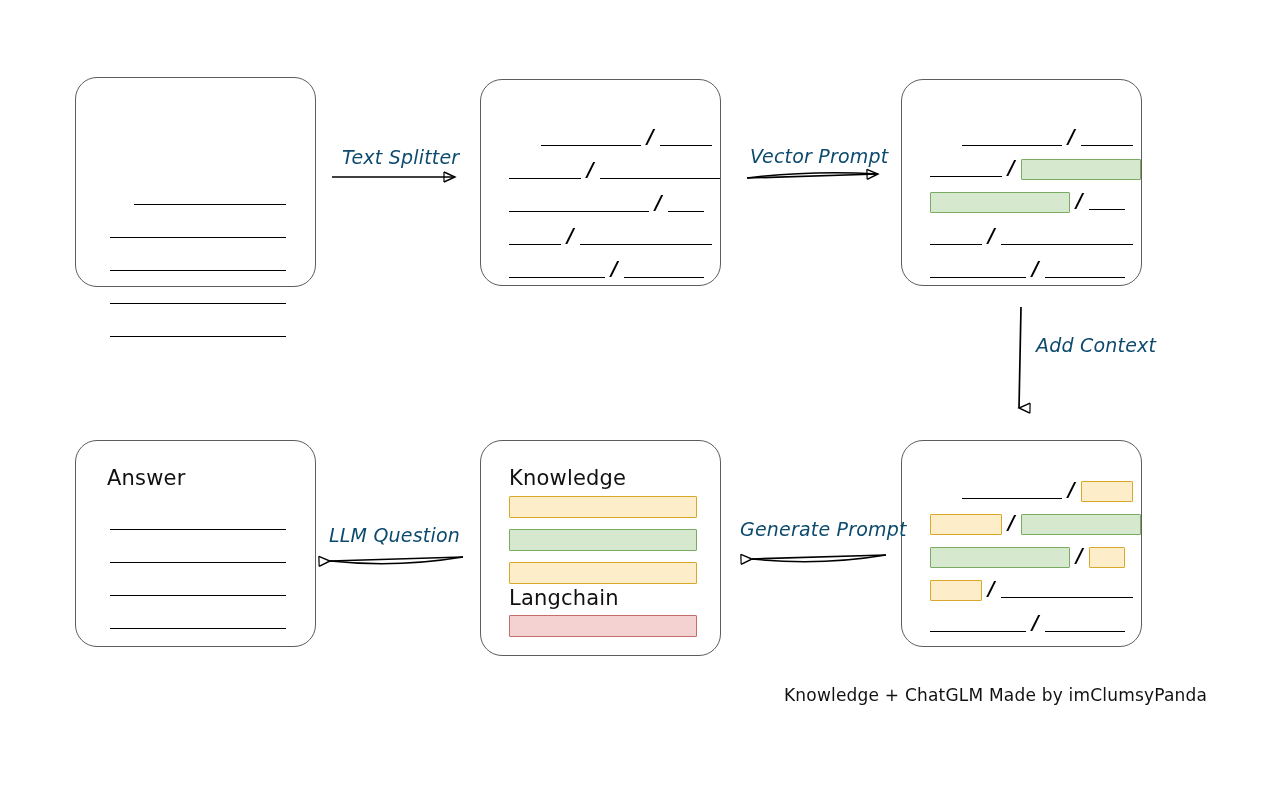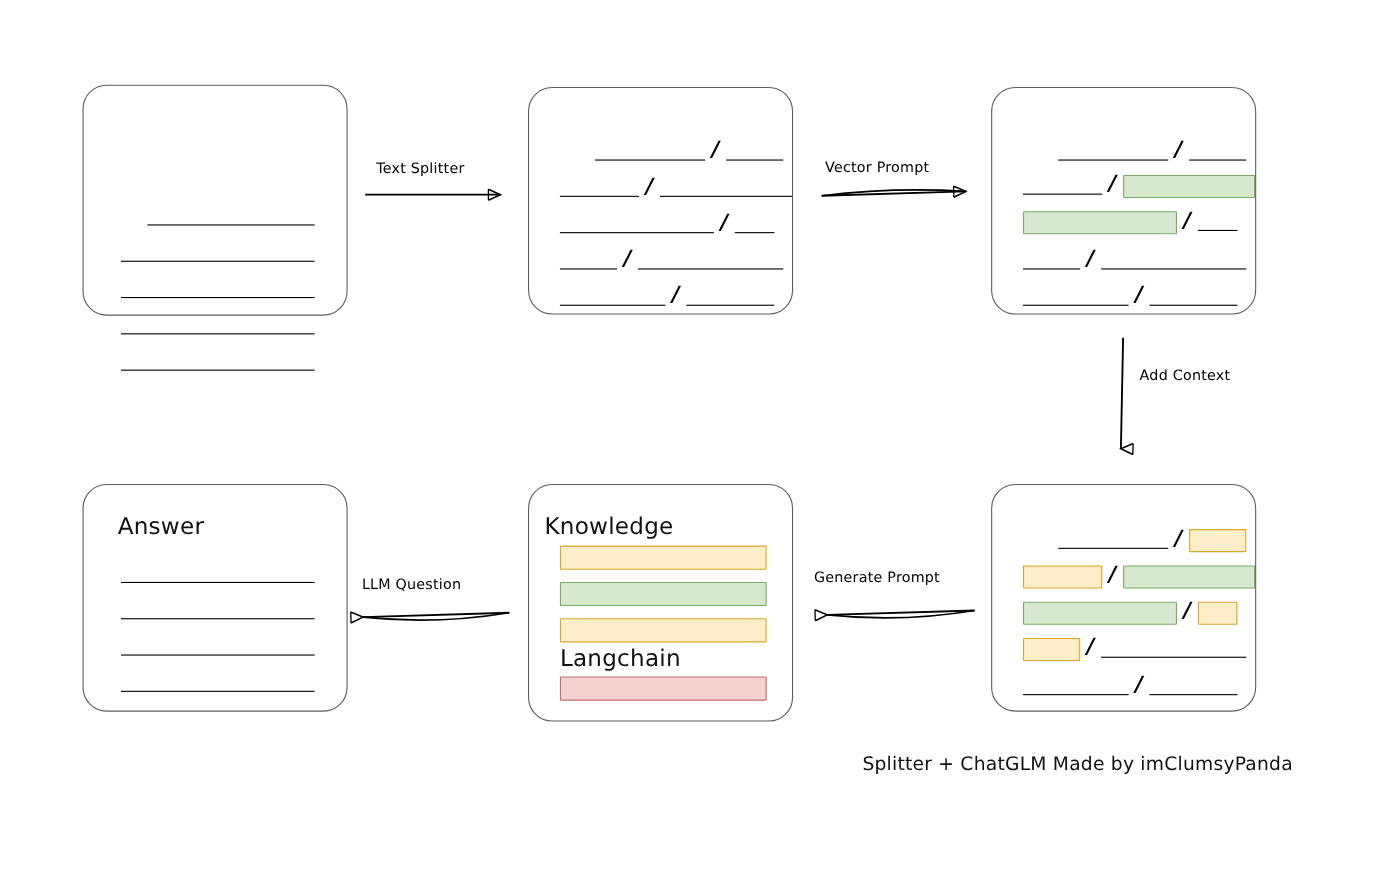--- a/index.html
+++ b/index.html
@@ -96,24 +96,25 @@
     background: #fdeec9;
     border-radius: 1px;
   }
   .bar.green { border-color: #7aab65; background: #d6e8cd; }
   .bar.yellow { border-color: #d9a82b; background: #fdeec9; }
   .bar.red  { border-color: #c56c6c; background: #f4d2d2; }
 
   
   .edge-label {
     position: absolute;
-    font-size: 13px;
+    font-size: 19px;
     white-space: nowrap;
-    color: #000000;
+    color: #0c4a6e;
     letter-spacing: 0.2px;
+    font-style: italic;
   }
 
   
   .footer {
     position: absolute;
     font-size: 17px;
     white-space: nowrap;
     color: #111111;
     letter-spacing: 0.2px;
   }
@@ -293,21 +294,21 @@
       <div class="row" style="left:28px; top:172px;">
         <span class="seg plain" style="width:96px;"></span>
         <span class="slash">/</span>
         <span class="seg plain" style="width:80px;"></span>
       </div>
 
     </div>
   </div>
 
   <div class="node" style="left:480px; top:440px; width:241px; height:216px;">
-    <div class="node-label" style="left:14px; top:25px;">Knowledge</div>
+    <div class="node-label" style="left:28px; top:25px;">Knowledge</div>
 
     <div class="bar yellow" style="left:28px; top:55px; width:188px;"></div>
     <div class="bar green" style="left:28px; top:88px; width:188px;"></div>
     <div class="bar yellow" style="left:28px; top:121px; width:188px;"></div>
 
     <div class="node-label" style="left:28px; top:145px;">Langchain</div>
 
     <div class="bar red" style="left:28px; top:174px; width:188px;"></div>
   </div>
 
@@ -332,15 +333,15 @@
   <div class="edge-label" style="left:342px; top:146px;">Text Splitter</div>
 
   <div class="edge-label" style="left:750px; top:145px;">Vector Prompt</div>
 
   <div class="edge-label" style="left:1036px; top:334px;">Add Context</div>
 
   <div class="edge-label" style="left:740px; top:518px;">Generate Prompt</div>
 
   <div class="edge-label" style="left:329px; top:524px;">LLM Question</div>
 
-  <div class="footer" style="left:784px; top:685px;">Splitter + ChatGLM Made by imClumsyPanda</div>
+  <div class="footer" style="left:784px; top:685px;">Knowledge + ChatGLM Made by imClumsyPanda</div>
 
 </div>
 
 </body></html>

